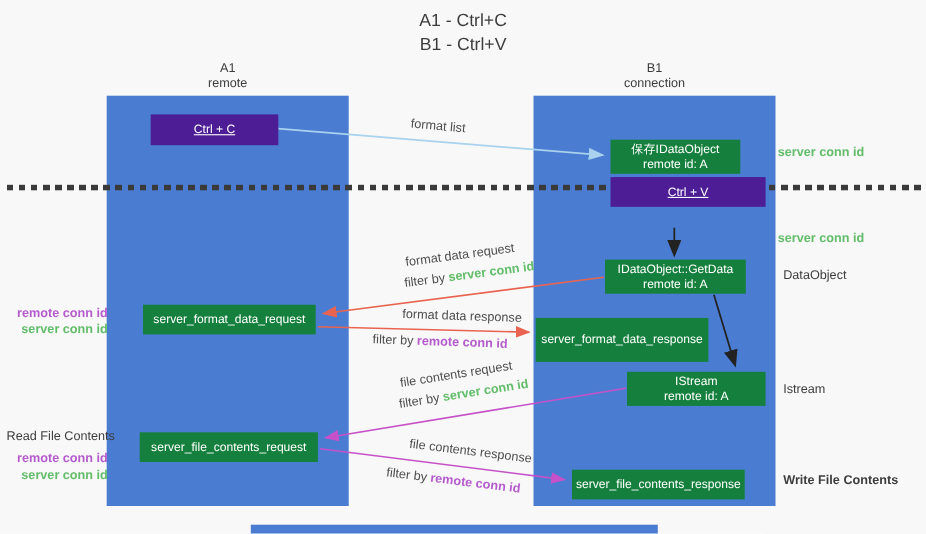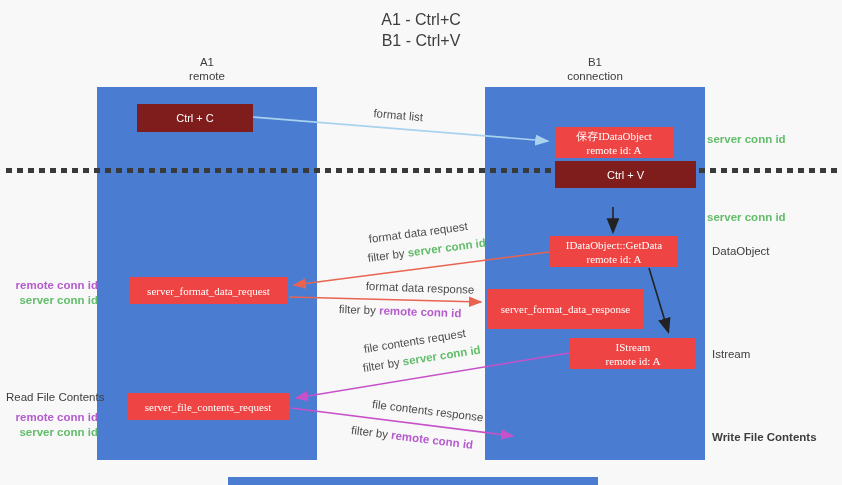--- a/index.html
+++ b/index.html
@@ -8,22 +8,22 @@
   .abs{position:absolute;}
   .title{left:0;right:0;top:9px;text-align:center;font-size:16px;line-height:21px;color:#3d3d3d;z-index:5;}
   .col-header{top:55px;width:220px;text-align:center;font-size:11.5px;line-height:14px;color:#3d3d3d;z-index:5;}
   .lifeline{top:87px;width:220px;height:373px;background:#4a7dd2;z-index:1;}
   .bottom-sliver{left:228px;top:477px;width:370px;height:8px;background:#4a7dd2;z-index:1;}
   .dotted{left:6px;top:168px;width:836px;height:5px;z-index:3;
           background:repeating-linear-gradient(90deg,#3a3a3a 0 6px,transparent 6px 11px);}
   .arrows{left:0;top:0;width:842px;height:485px;z-index:2;pointer-events:none;}
   .node{z-index:4;display:flex;flex-direction:column;align-items:center;justify-content:center;
         color:#fff;font-size:11px;line-height:14px;text-align:center;}
-  .green-box{background:#7f1d1d;}
-  .orange-box{background:#ef4444;font-family:Liberation Serif, serif;}
+  .green-box{background:#4c1d95;text-decoration:underline;}
+  .orange-box{background:#15803d;}
   .side-label{z-index:4;font-size:11.5px;color:#3d3d3d;white-space:nowrap;}
   .side-group{z-index:4;width:90px;text-align:right;font-size:11.5px;font-weight:bold;line-height:15px;white-space:nowrap;}
   .green-text{color:#62bd6a;font-weight:bold;}
   .purple-text{color:#b55bce;font-weight:bold;}
   .albl{z-index:4;font-size:11.5px;color:#4e4e4e;white-space:nowrap;transform-origin:left top;}
   .node-ctrl-c{left:137px;top:104px;width:116px;height:28px;}
   .node-save{left:555px;top:127px;width:118px;height:31px;}
   .node-ctrl-v{left:555px;top:161px;width:141px;height:27px;}
   .node-getdata{left:550px;top:236px;width:128px;height:31px;}
   .node-format-req{left:130px;top:277px;width:157px;height:27px;}
@@ -101,20 +101,23 @@
   <div class="abs node orange-box node-format-resp">
     <div>server_format_data_response</div>
   </div>
   <div class="abs node orange-box node-istream">
     <div>IStream</div>
     <div>remote id: A</div>
   </div>
   <div class="abs node orange-box node-file-req">
     <div>server_file_contents_request</div>
   </div>
+  <div class="abs node orange-box node-file-resp">
+    <div>server_file_contents_response</div>
+  </div>
 
   <div class="abs side-label green-text" style="left:707px;top:133px;">server conn id</div>
   <div class="abs side-label green-text" style="left:707px;top:211px;">server conn id</div>
   <div class="abs side-label" style="left:712px;top:245px;">DataObject</div>
   <div class="abs side-label" style="left:712px;top:348px;">Istream</div>
   <div class="abs side-label" style="left:712px;top:431px;font-weight:bold;">Write File Contents</div>
 
   <div class="abs side-group" style="left:8px;top:278px;">
     <div class="purple-text">remote conn id</div>
     <div class="green-text">server conn id</div>

